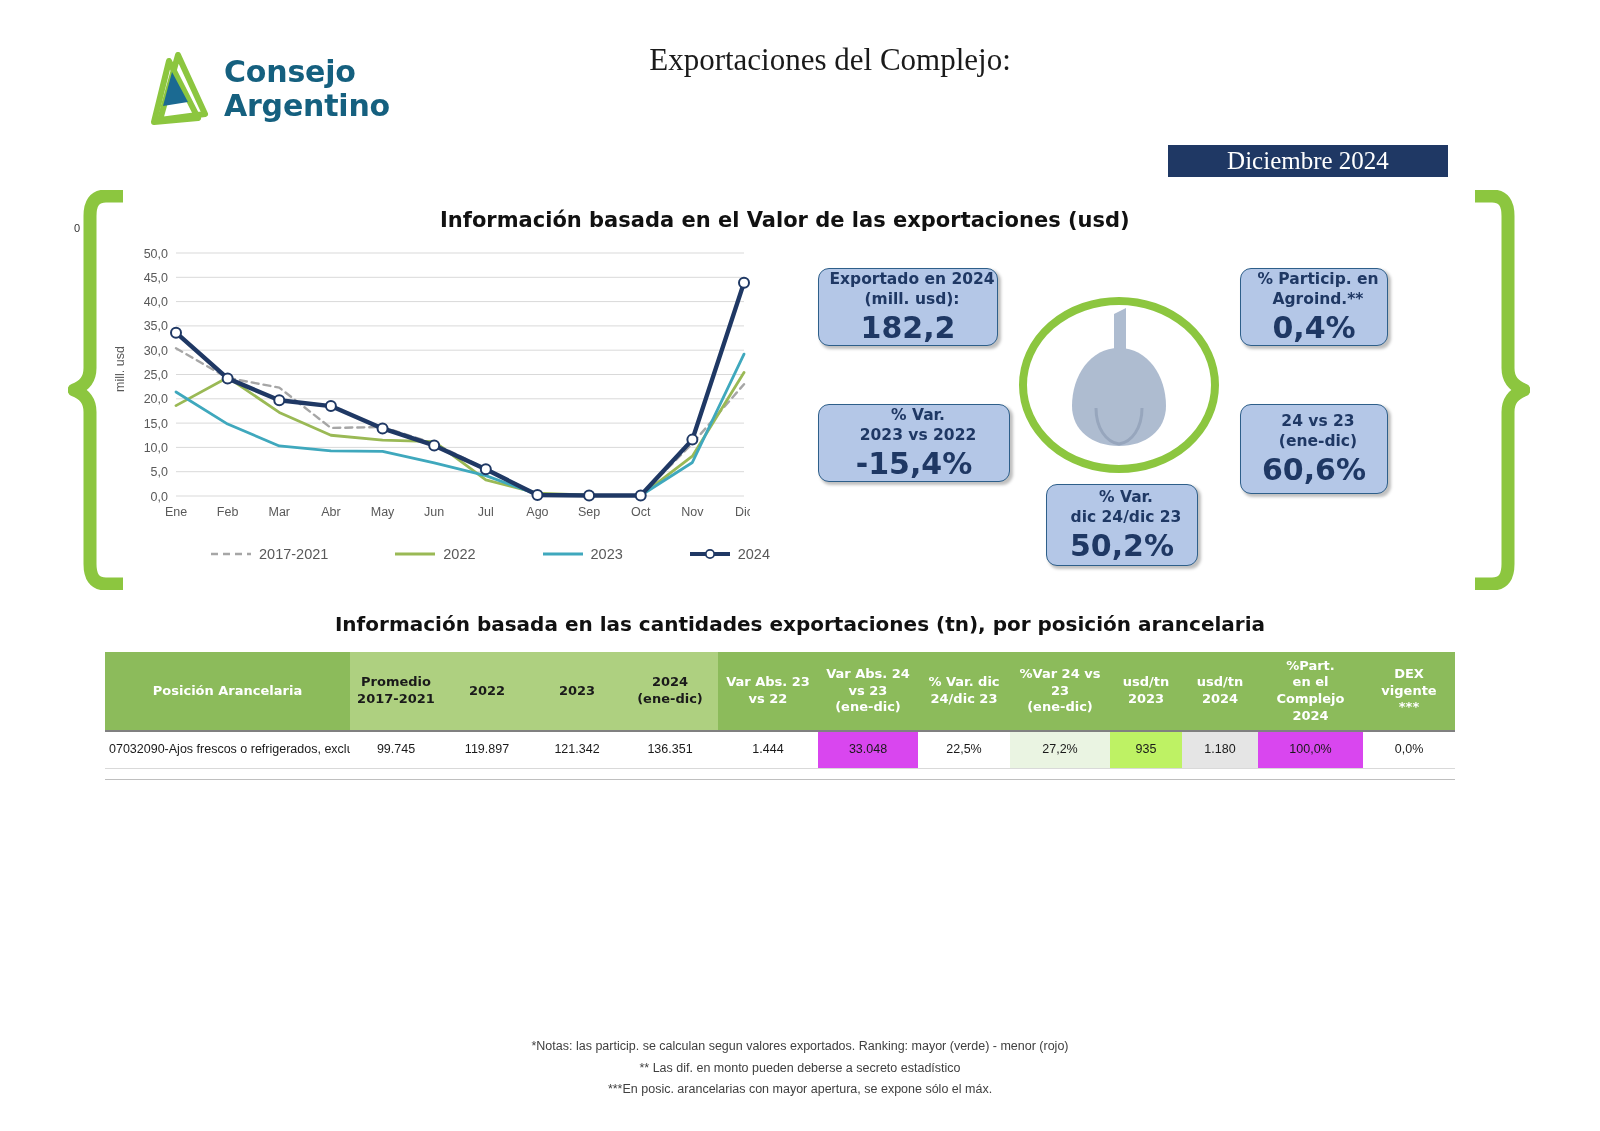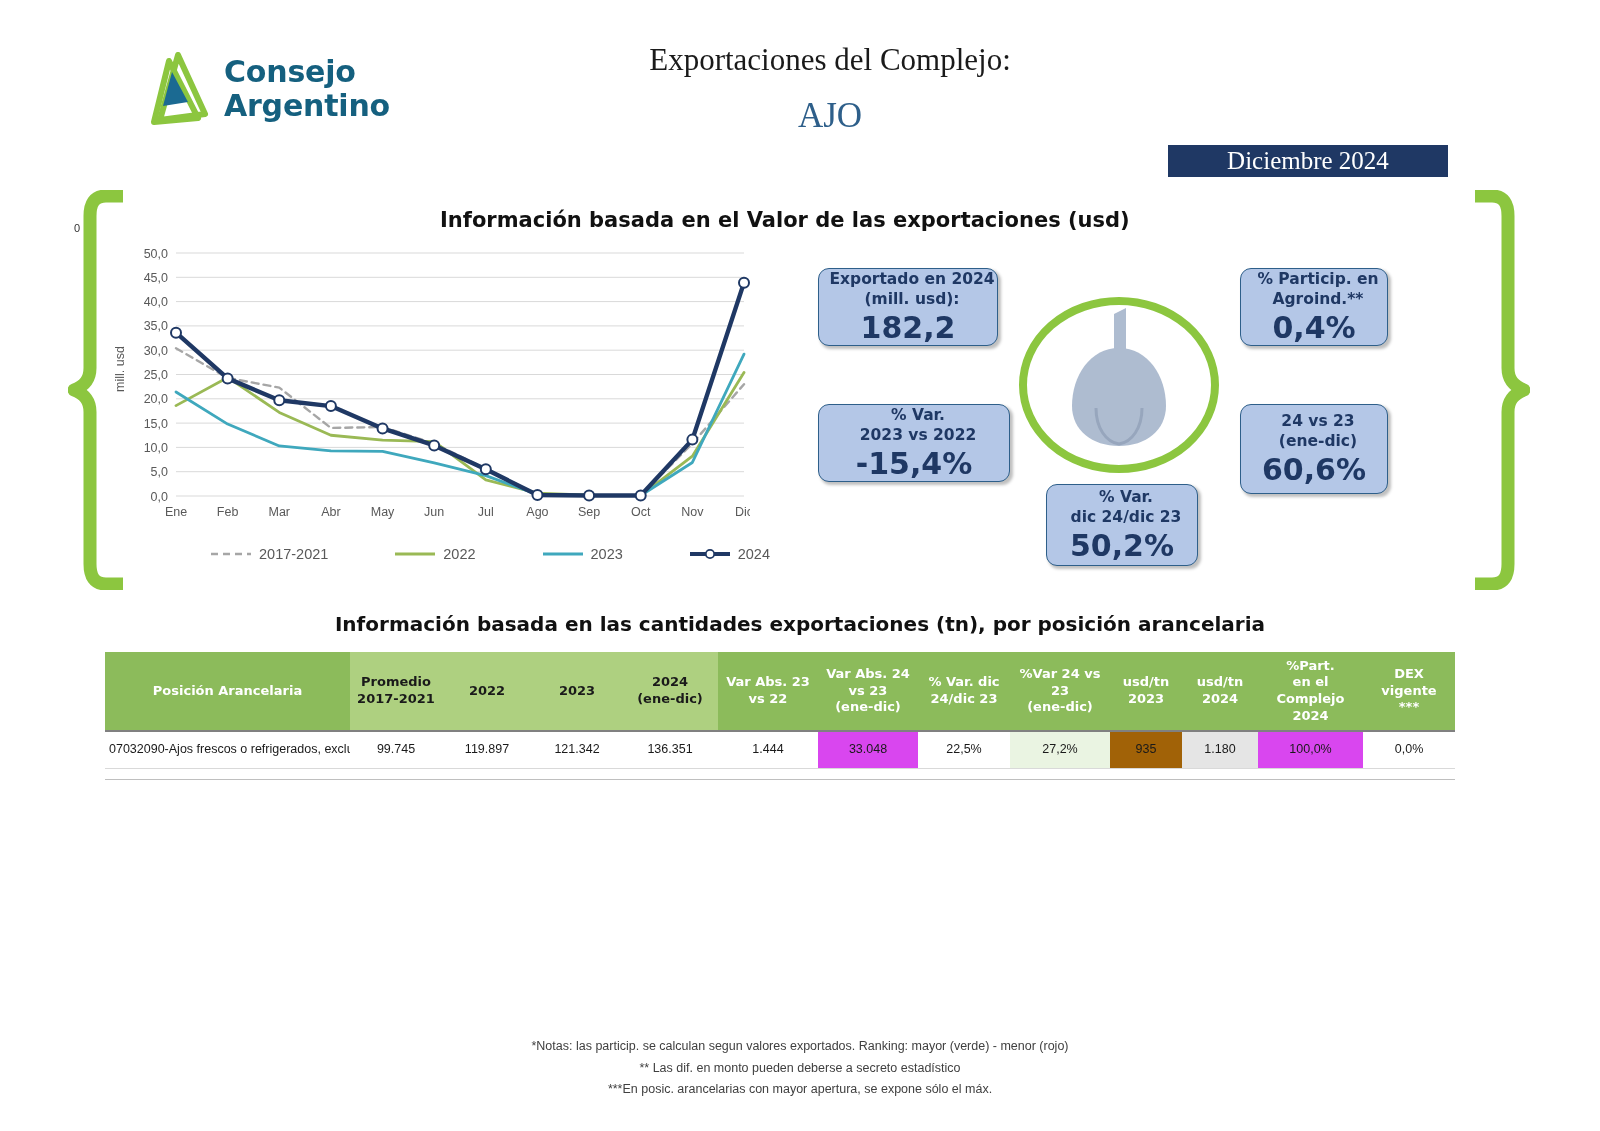--- a/index.html
+++ b/index.html
@@ -74,21 +74,21 @@
              padding:2px 3px; vertical-align:middle; }
   .hd-a { background:#8cbb5b; }
   .hd-b { background:#aed080; color:#1a1a1a !important; }
   tbody td { height:38px; font-size:12.5px; color:#1a1a1a; text-align:center;
              padding:2px 4px; background:#ffffff;
              border-bottom:1px solid #d9d9d9; }
   tbody td.first { text-align:left; padding-left:4px; white-space:nowrap; overflow:hidden;
                    text-overflow:clip; }
   td.green-full   { background:#d946ef; }
   td.green-faint1 { background:#eaf4e2; }
-  td.green-faint2 { background:#a16207; }
+  td.green-faint2 { background:#bef264; }
   td.green-faint3 { background:#e5e5e5; }
   #row-sep { position:absolute; left:105px; top:730px; width:1350px; height:2px; background:#808080; }
   #row-bot { position:absolute; left:105px; top:779px; width:1350px; height:1px; background:#bfbfbf; }
 
   
   #notes { position:absolute; left:0; top:1036px; width:1600px; text-align:center; }
   .note { font-size:12.5px; color:#404040; line-height:1.72; }
 </style>
 </head>
 <body>
@@ -102,21 +102,20 @@
       <path d="M24 20 L40 50 L15 54 Z" fill="#1b6a92"></path>
     </svg>
     <div id="logo-text">
       <div>Consejo</div>
       <div>Argentino</div>
     </div>
   </div>
 
   <div id="title-block">
     <div id="title-main">Exportaciones del Complejo:</div>
-    <div id="title-sub">AJO</div>
   </div>
 
   <div id="date-badge">Diciembre 2024</div>
 </div>
 
 <svg class="brace" style="left:68px;" viewBox="0 0 62 400">
   <path d="M55 6 H38 C26 6 22 14 22 26 V178 C22 190 16 196 6 200 C16 204 22 210 22 222 V374 C22 386 26 394 38 394 H55" fill="none" stroke="#8cc63f" stroke-width="13" stroke-linecap="butt" stroke-linejoin="round"></path>
 </svg>
 
 <svg class="brace" style="left:1468px;" viewBox="0 0 62 400">

